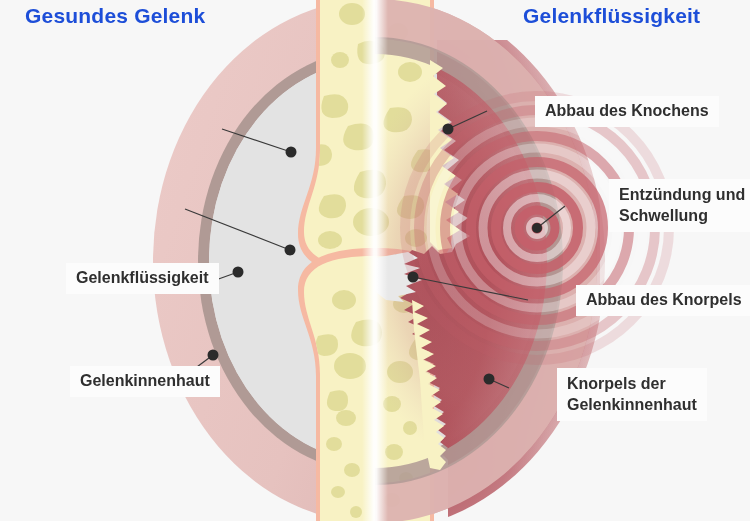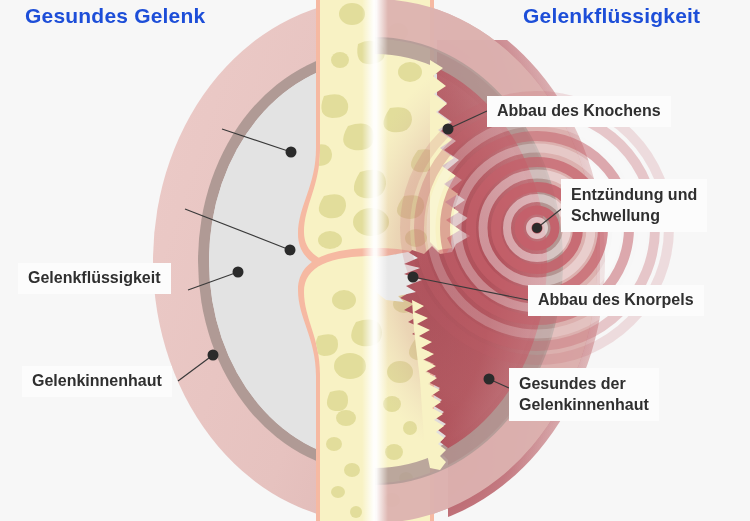--- a/index.html
+++ b/index.html
@@ -37,20 +37,21 @@
     position: absolute;
     background: #fcfcfc;
     color: #2f2f2f;
     font-family: "Liberation Sans", sans-serif;
     font-size: 16px;
     font-weight: bold;
     line-height: 20px;
     padding: 5px 10px 6px 10px;
     white-space: pre;
     box-sizing: border-box;
+    margin-left: 48px;
   }
   .label-box.two-line { line-height: 21px; }
 </style>
 </head>
 <body>
 
 <div id="root">
 
   <svg id="illustration" viewBox="0 0 750 521" xmlns="http://www.w3.org/2000/svg">
     <defs>
@@ -287,16 +288,16 @@
 
   <div class="label-box" style="left:22px; top:366px;">Gelenkinnenhaut</div>
 
   <div class="label-box" style="left:487px; top:96px;">Abbau des Knochens</div>
 
   <div class="label-box two-line" style="left:561px; top:179px;">Entzündung und
 Schwellung</div>
 
   <div class="label-box" style="left:528px; top:285px;">Abbau des Knorpels</div>
 
-  <div class="label-box two-line" style="left:509px; top:368px;">Gesundes der
+  <div class="label-box two-line" style="left:509px; top:368px;">Knorpels der
 Gelenkinnenhaut</div>
 
 </div>
 
 </body></html>

